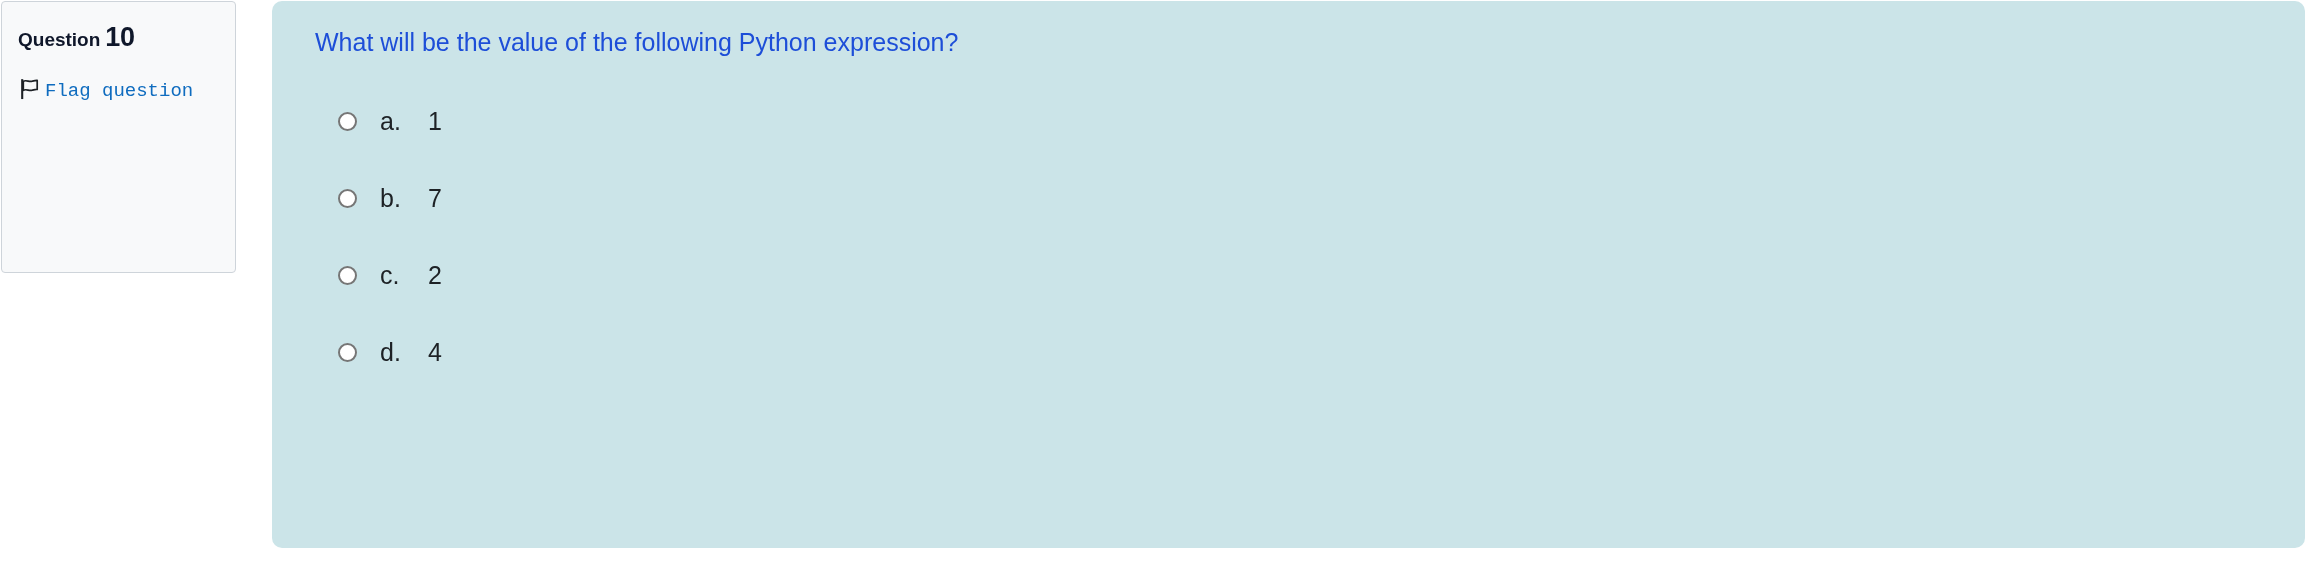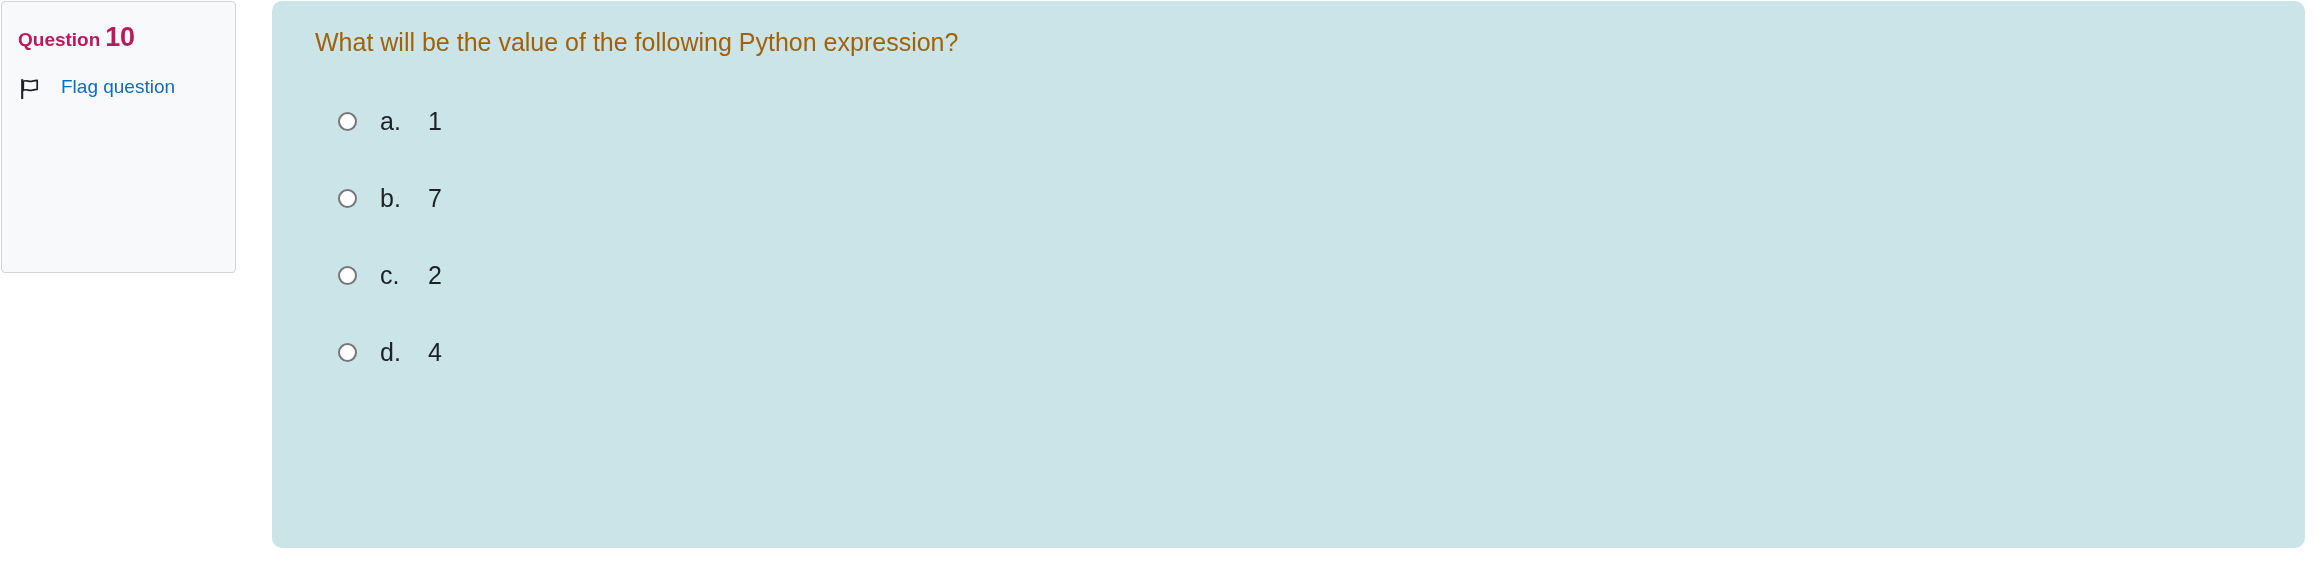--- a/index.html
+++ b/index.html
@@ -29,21 +29,21 @@
     width: 235px;
     height: 272px;
     box-sizing: border-box;
     background: #f8f9fa;
     border: 1px solid #ced4da;
     border-radius: 4px;
     padding: 22px 16px 16px 16px;
   }
 
   .q-heading {
-    color: #be185d;
+    color: #0f172a;
     font-size: 19px;
     font-weight: bold;
     line-height: 1;
     margin: 0 0 26px 0;
     white-space: nowrap;
   }
   .q-heading .q-number {
     font-size: 27px;
     font-weight: bold;
     letter-spacing: -0.3px;
@@ -55,23 +55,24 @@
     color: #1d2125;
     font-size: 19px;
     font-weight: normal;
     line-height: 1.45;
     margin: 0 0 20px 0;
     max-width: 130px;
   }
 
   .flag-row {
     display: flex;
-    align-items: flex-start;
-    gap: 19px;
+    align-items: flex-end;
+    gap: 3px;
     cursor: pointer;
+    font-family: Liberation Mono, monospace;
   }
   .flag-icon {
     flex: 0 0 auto;
     width: 24px;
     height: 24px;
     display: block;
   }
   .flag-label {
     color: #0f6cbf;
     font-size: 19px;
@@ -86,21 +87,21 @@
     top: 1px;
     width: 2033px;
     height: 547px;
     box-sizing: border-box;
     background: #cbe4e8;
     border-radius: 10px;
     padding: 26px 40px 30px 43px;
   }
 
   .qtext-line {
-    color: #a16207;
+    color: #1d4ed8;
     font-size: 25px;
     line-height: 1.25;
     margin: 0;
     white-space: nowrap;
   }
   .qtext-line.first { margin-bottom: 23px; }
 
   .answers {
     margin-top: 50px;
     padding-left: 23px;

